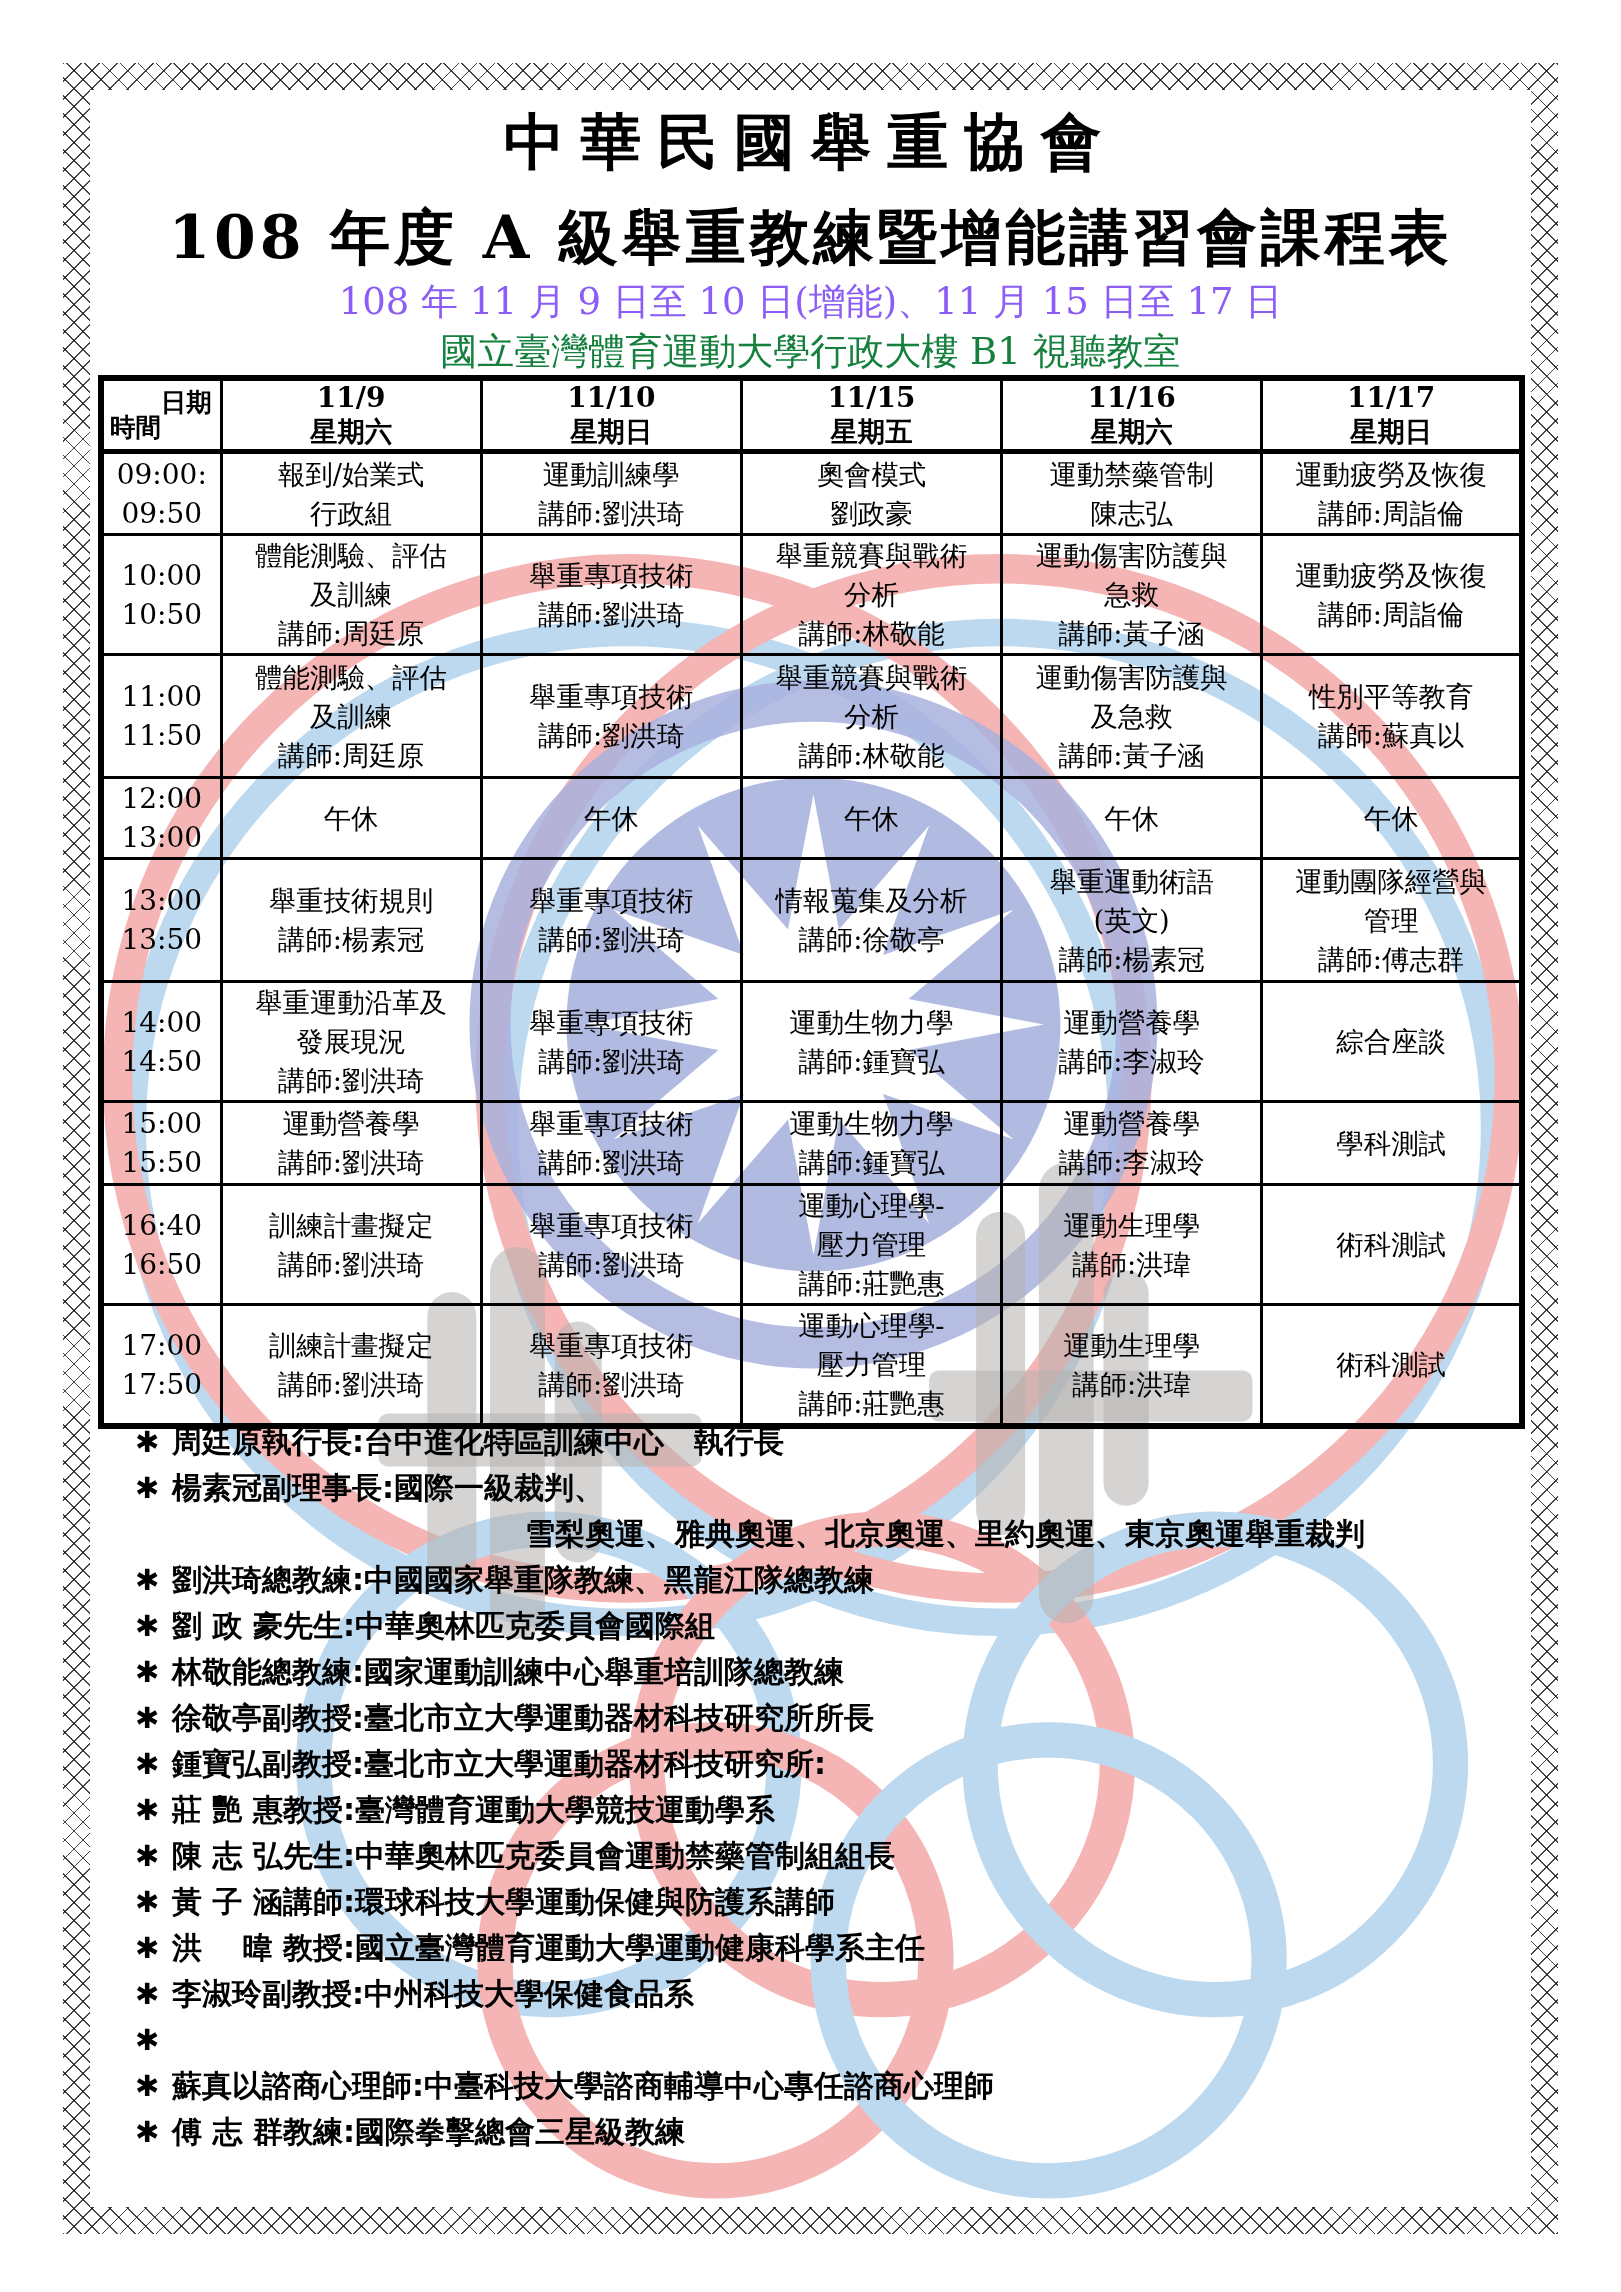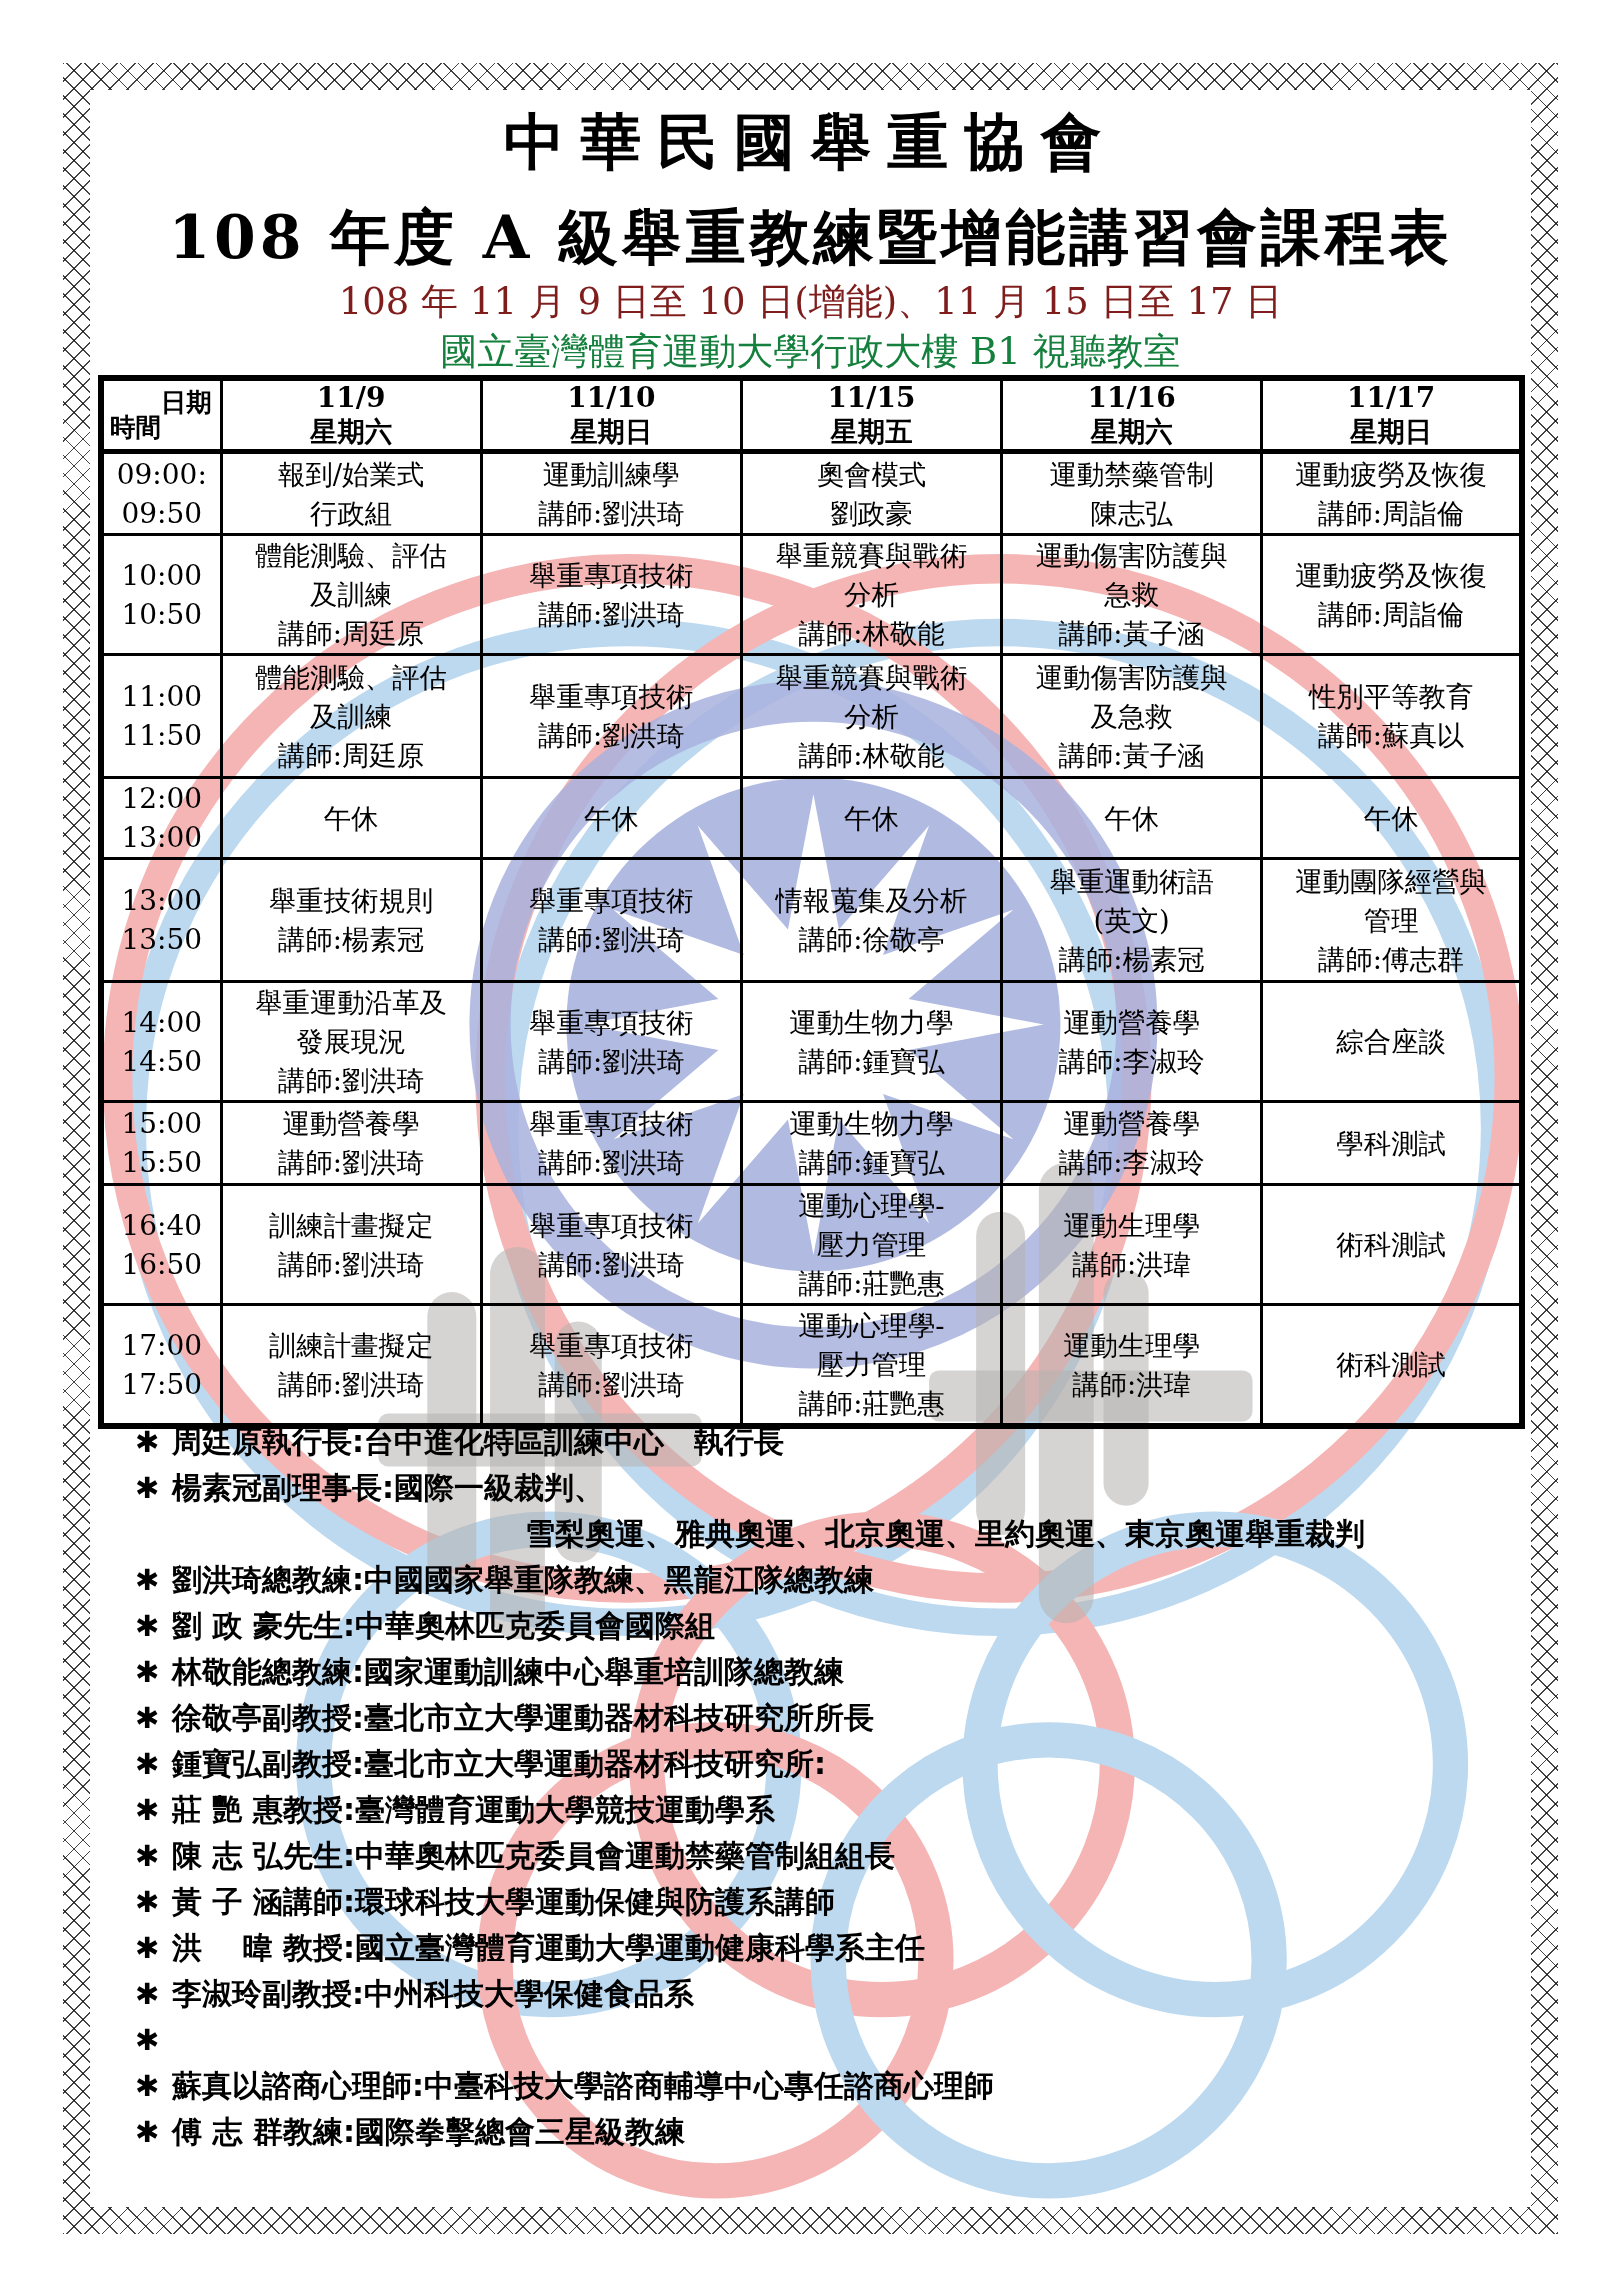--- a/index.html
+++ b/index.html
@@ -20,21 +20,21 @@
   .wm-disc{fill:var(--peri,#a9b2de);}
   .wm-sun{fill:#ffffff;}
   .wm-gray{fill:var(--gray,#b5b1ae);opacity:.55;}
   .content{position:absolute;inset:0;}
   
   .t-org{position:absolute;left:0;right:0;top:102px;text-align:center;
          font-size:61px;font-weight:bold;letter-spacing:15.7px;color:#000;}
   .t-title{position:absolute;left:0;right:0;top:198px;text-align:center;
          font-size:60px;font-weight:bold;letter-spacing:3.9px;color:#000;}
   .t-dates{position:absolute;left:0;right:0;top:277px;text-align:center;
-         font-size:37px;color:#7f1d1d;}
+         font-size:37px;color:#8b5cf6;}
   .t-venue{position:absolute;left:0;right:0;top:327px;text-align:center;
          font-size:37px;color:#15803d;}
   
   table.sched{position:absolute;left:98px;top:375px;width:1427px;
       border-collapse:collapse;table-layout:fixed;background:transparent;}
   table.sched th,table.sched td{border:3.9px solid #000;padding:0;vertical-align:middle;
       text-align:center;color:#000;background:transparent;}
   table.sched{border:6.9px solid #000;}
   table.sched thead th{border-bottom:5.9px solid #000;}
   col.c-time{width:120px;}

